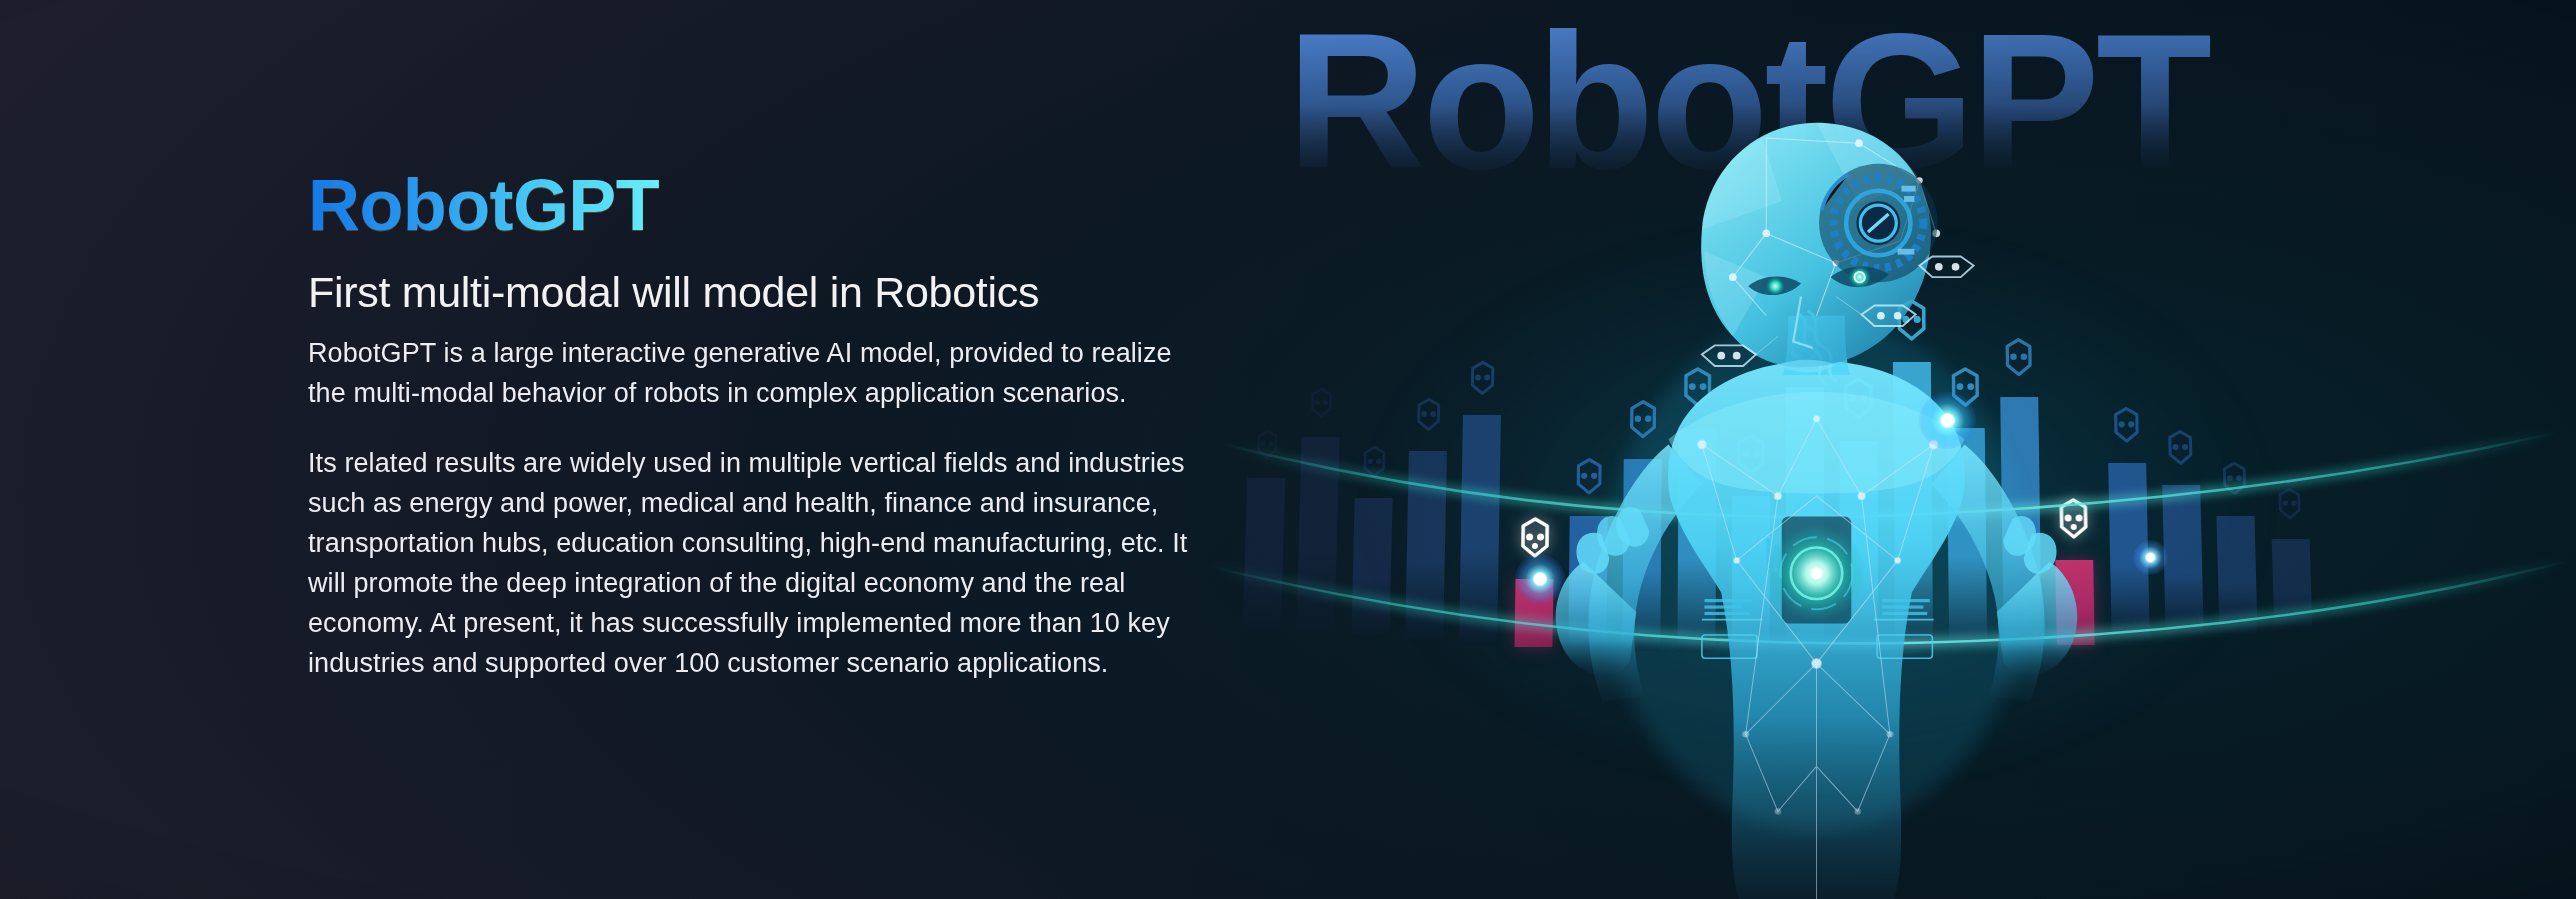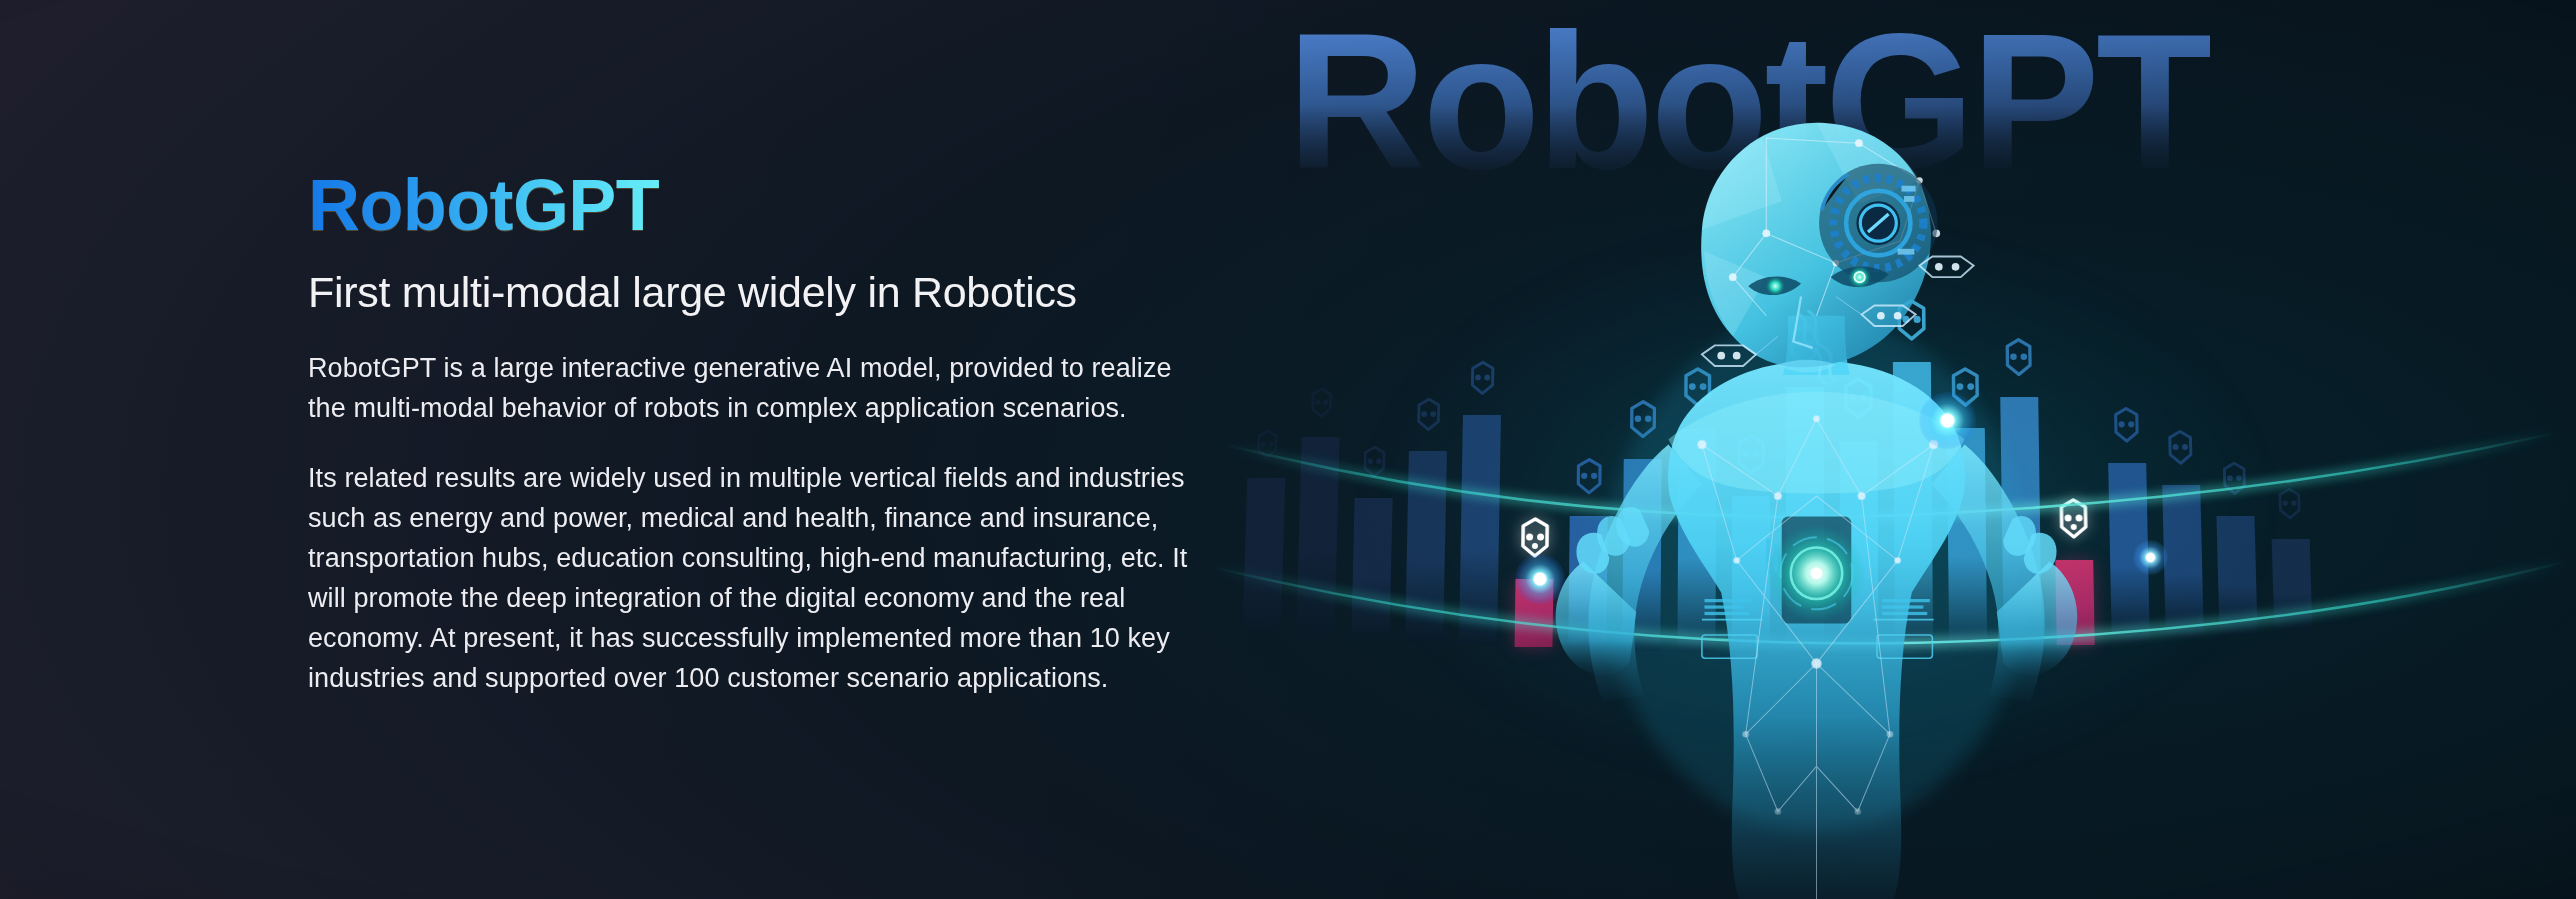--- a/index.html
+++ b/index.html
@@ -47,21 +47,21 @@
     font-size:43px; font-weight:400; color:#f2f2f5;
     letter-spacing:-0.3px; line-height:1.1;
     font-stretch:condensed;
   }
   .para{
     margin-top:26px;
     font-size:27px; line-height:1.48; color:#ececf1;
     font-weight:400; letter-spacing:0.1px;
     max-width:895px;
   }
-  #para1{ margin-top:33px; }
+  #para1{ margin-top:18px; }
   #para2{ margin-top:30px; }
 
   
   #art{
     position:absolute; left:1198px; top:0; width:1378px; height:899px;
     overflow:hidden;
   }
   #art-glow{
     position:absolute; left:116px; top:77px; width:1095px; height:741px;
     background:radial-gradient(55% 50% at 46% 58%, rgba(18,170,190,.20) 0%, rgba(12,110,140,.10) 45%, rgba(0,0,0,0) 75%);
@@ -542,19 +542,19 @@
     <div class="pulse" style="left:721px; top:392px; width:57px; height:57px;
                 background:radial-gradient(circle,#ffffff 0%,#ffffff 15%,rgba(120,245,255,.92) 21%,rgba(60,200,255,.45) 42%,rgba(30,140,255,.18) 64%,rgba(0,0,0,0) 78%);"></div>
     <div class="pulse" style="left:935px; top:540px; width:35px; height:35px;
                 background:radial-gradient(circle,#ffffff 0%,#ffffff 16%,rgba(130,225,255,.85) 24%,rgba(60,160,255,.4) 46%,rgba(0,0,0,0) 76%);"></div>
   </div>
 
   <div id="bg-vignette"></div>
 
   <div id="left-col">
     <h1 id="title">RobotGPT</h1>
-    <h2 id="subtitle">First multi-modal large widely in Robotics</h2>
+    <h2 id="subtitle">First multi-modal will model in Robotics</h2>
     <p class="para" id="para1">RobotGPT is a large interactive generative AI model, provided to realize the multi-modal behavior of robots in complex application scenarios.</p>
     <p class="para" id="para2">Its related results are widely used in multiple vertical fields and industries such as energy and power, medical and health, finance and insurance, transportation hubs, education consulting, high-end manufacturing, etc. It will promote the deep integration of the digital economy and the real economy. At present, it has successfully implemented more than 10 key industries and supported over 100 customer scenario applications.</p>
   </div>
 
 </div>
 
 
 </body></html>

